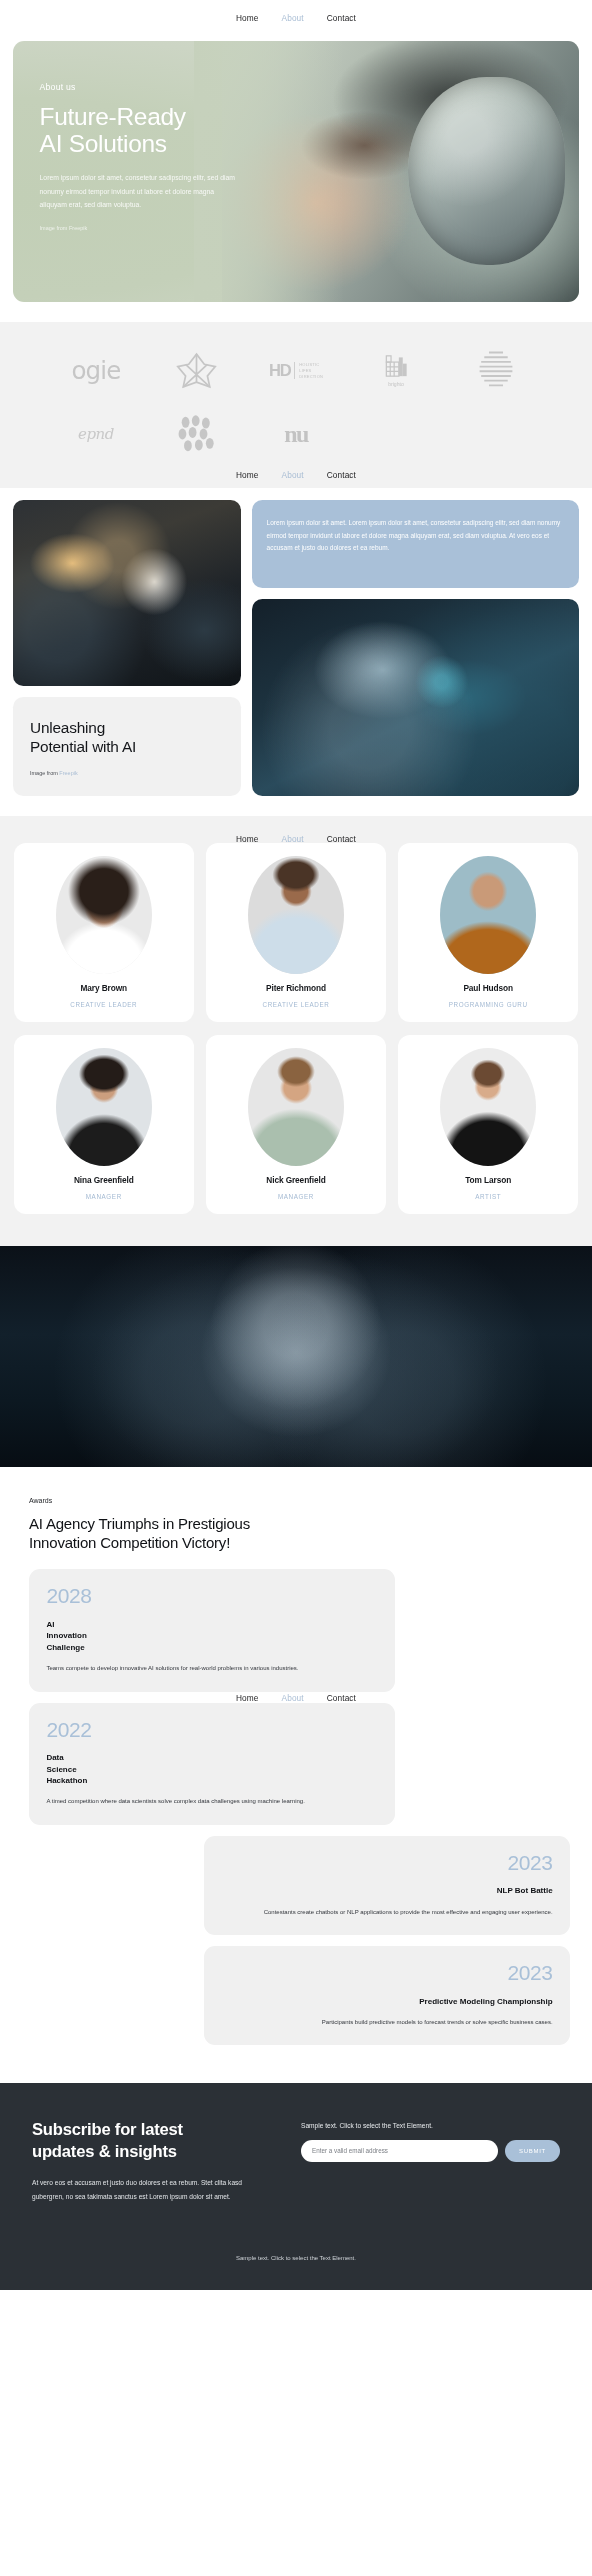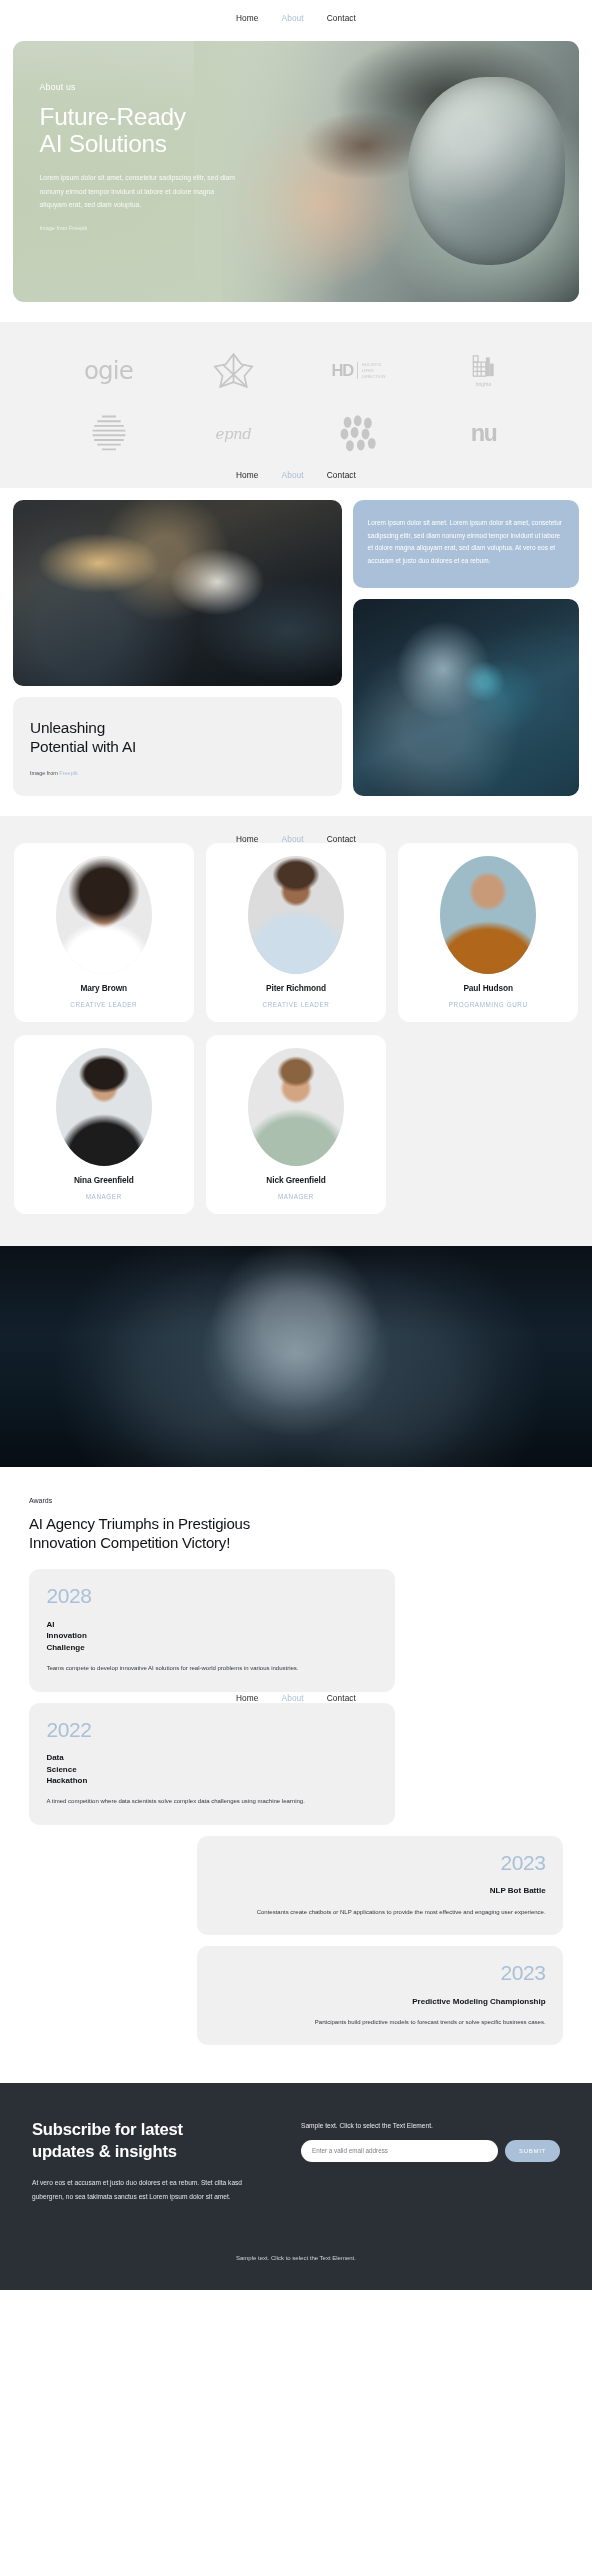--- a/index.html
+++ b/index.html
@@ -72,37 +72,37 @@
     max-width: 199px; margin-bottom: 14px;
   }
   .hero-credit { color: rgba(255,255,255,.72); font-size: 5.5px; }
 
   
   .logos-section {
     background: #f2f2f2; margin-top: 20.5px; padding: 27px 0 32px 0;
     position: relative;
   }
   .logos-grid {
-    display: grid; grid-template-columns: repeat(4, 1fr);
+    display: grid; grid-template-columns: repeat(5, 1fr);
     row-gap: 20.5px; padding: 0 46px; align-items: center; justify-items: center;
   }
   .logo-cell { height: 43px; display: flex; align-items: center; justify-content: center; color: #c3c3c3; }
   .logo-ogie { font-size: 24.5px; letter-spacing: -0.8px; color: #c6c6c6; font-family: "DejaVu Sans", sans-serif; }
   .logo-hd { display: flex; align-items: center; gap: 4px; }
   .logo-hd .hd { font-size: 16.6px; font-weight: 700; color: #c4c4c4; letter-spacing: -1.2px; }
   .logo-hd .bar { width: 0.8px; height: 17.4px; background: #cfcfcf; }
   .logo-hd .sub { font-size: 4px; line-height: 1.5; color: #c4c4c4; letter-spacing: 0.2px; }
   .logo-brighto { display: flex; flex-direction: column; align-items: center; gap: 2.4px; }
   .logo-brighto .cap { font-size: 5.1px; color: #c4c4c4; }
   .logo-epnd { font-size: 15px; color: #c9c9c9; font-family: "DejaVu Serif", serif; font-style: italic; letter-spacing: -0.4px; }
-  .logo-nu { font-size: 24px; color: #c3c3c3; font-family: Liberation Mono, monospace; font-weight: 700; letter-spacing: -1.6px; }
+  .logo-nu { font-size: 24px; color: #c3c3c3; font-family: Liberation Serif, serif; font-weight: 700; letter-spacing: -1.6px; }
 
   
   .showcase { padding: 12.6px 12.6px 0 12.6px; display: flex; gap: 11px; }
-  .sc-left { width: 329px; display: flex; flex-direction: column; gap: 10.3px; }
+  .sc-left { width: 228px; display: flex; flex-direction: column; gap: 10.3px; }
   .sc-right { flex: 1; display: flex; flex-direction: column; gap: 10.3px; }
 
   .img-robot-left {
     height: 186px; border-radius: 10.3px; overflow: hidden;
     background:
       radial-gradient(ellipse 30% 26% at 26% 34%, #f0c27a 0%, rgba(240,194,122,0) 62%),
       radial-gradient(ellipse 24% 30% at 62% 44%, #d8d6d0 0%, rgba(216,214,208,0) 60%),
       radial-gradient(ellipse 40% 40% at 84% 70%, #2c3a44 0%, rgba(44,58,68,0) 70%),
       linear-gradient(160deg, #2d3135 0%, #3c3b36 30%, #1e2328 62%, #0f1418 100%);
     position: relative;
@@ -177,21 +177,21 @@
   .awards { background: #ffffff; padding: 30px 14px 27px 14px; position: relative; }
   .awards-eyebrow { font-size: 7px; color: #1d1f23; margin-left: 15px; margin-bottom: 9.5px; }
   .awards-title {
     font-size: 15px; line-height: 1.32; color: #101216; font-weight: 400;
     letter-spacing: -0.2px; margin-left: 15px; margin-bottom: 16px; white-space: pre-line;
   }
   .tl-card { background: #f0f0f0; border-radius: 11px; padding: 16px 17.4px 17.4px 17.4px; }
   .tl-row { display: flex; margin-bottom: 11px; }
   .tl-row.left .tl-card { width: 366px; margin-left: 15px; }
   .tl-row.right { justify-content: flex-end; }
-  .tl-row.right .tl-card { width: 366px; margin-right: 15px; text-align: right; }
+  .tl-row.right .tl-card { width: 366px; margin-right: 8px; text-align: right; }
   .tl-year { font-size: 21px; color: #a9c0d8; font-weight: 400; letter-spacing: -0.4px; line-height: 1; margin-bottom: 12.6px; }
   .tl-name { font-size: 8px; color: #101216; font-weight: 700; line-height: 1.45; margin-bottom: 9.5px; white-space: pre-line; }
   .tl-desc { font-size: 6px; color: #33363c; line-height: 1.85; }
 
   
   .footer { background: #2b3036; padding: 36px 32px 0 32px; }
   .footer-top { display: flex; gap: 32px; }
   .f-left { width: 237px; }
   .f-title { color: #ffffff; font-size: 16.6px; line-height: 1.3; font-weight: 700; letter-spacing: -0.2px; margin-bottom: 14px; white-space: pre-line; }
   .f-body { color: #e2e5e8; font-size: 6.6px; line-height: 2.0; }
@@ -364,20 +364,27 @@
     </div>
 
     <div class="team-card">
       <div class="avatar">
         <div class="av-inner" style="background:radial-gradient(ellipse 24% 16% at 50% 20%,#8a6340 0 60%,rgba(138,99,64,0) 82%),radial-gradient(ellipse 20% 16% at 50% 34%,#d4a582 0 62%,rgba(212,165,130,0) 84%),radial-gradient(ellipse 60% 42% at 50% 90%,#aabfae 0 72%,rgba(170,191,174,0) 92%),#e6e6e6"></div>
       </div>
       <div class="tm-name">Nick Greenfield</div>
       <div class="tm-role">MANAGER</div>
     </div>
 
+    <div class="team-card">
+      <div class="avatar">
+        <div class="av-inner" style="background:radial-gradient(ellipse 22% 15% at 50% 22%,#6b4a33 0 60%,rgba(107,74,51,0) 82%),radial-gradient(ellipse 17% 14% at 50% 33%,#d8ab8a 0 62%,rgba(216,171,138,0) 84%),radial-gradient(ellipse 54% 40% at 50% 90%,#141414 0 70%,rgba(20,20,20,0) 90%),#ececec"></div>
+      </div>
+      <div class="tm-name">Tom Larson</div>
+      <div class="tm-role">ARTIST</div>
+    </div>
   </div>
 
   <div class="nav-overlay" style="top:17.4px">
     <div class="floatnav">
       <a>Home</a>
       <a class="muted">About</a>
       <a>Contact</a>
     </div>
   </div>
 </section>

